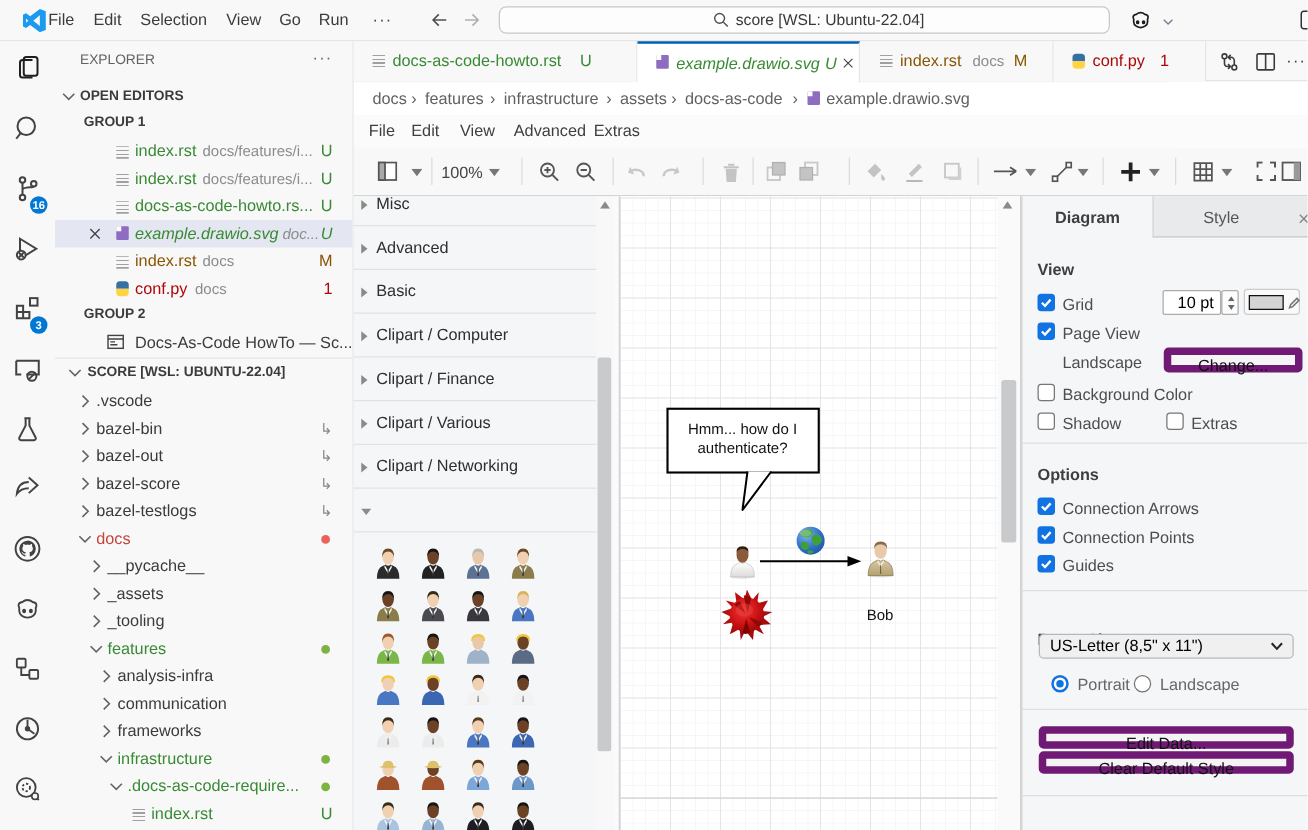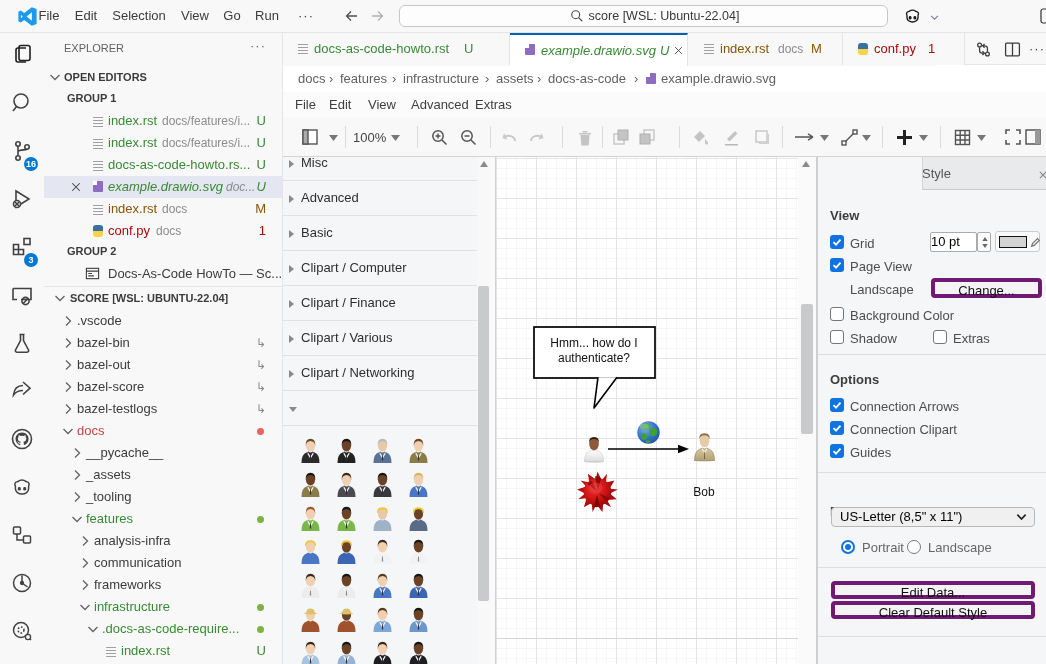--- a/index.html
+++ b/index.html
@@ -55,21 +55,21 @@
   background-position:0px 1px, 0px 1px, 0px 1px, 0px 1px;
   border-left:1px solid #d0d0d6; }
 #canvscroll { position:absolute; left:798px; top:157px; width:18px; height:507px; background:#fafafa; }
 #fmtpanel { position:absolute; left:817px; top:157px; width:229px; height:507px; background:#f5f6f7; border-left:1px solid #cfcfcf; font-size:13px; color:#4d4d4d; }
 .fp-bold { font-weight:bold; color:#3e3e3e; }
 .cb { position:absolute; width:14px; height:14px; border-radius:3px; }
 .cb.on { background:#1173e2; }
 .cb.off { background:#fff; border:1px solid #767676; }
 .cb.on svg { position:absolute; left:1px; top:1px; }
 .fp-div { position:absolute; left:0; width:229px; height:1px; background:#dddee0; }
-.fp-btn { position:absolute; background:#f4f4f4; border:4px solid #701a75; border-radius:4px; text-align:center; color:#111; font-size:13px; }
+.fp-btn { position:absolute; background:#f4f4f4; border:6px solid #701a75; border-radius:4px; text-align:center; color:#111; font-size:13px; }
 
 .icon-rst { position:absolute; top:6px; width:12px; height:12px;
   background:repeating-linear-gradient(to bottom, #a0a0a0 0 1px, transparent 1px 3px);
   background-size:10px 10px; background-repeat:no-repeat; background-position:1px 1px; }
 .icon-drawio { position:absolute; top:5px; width:12px; height:12px; }
 .icon-drawio::before { content:""; position:absolute; left:1px; top:0; width:10px; height:11px; background:#8e6cc0; border-radius:1px; }
 .icon-drawio::after { content:""; position:absolute; left:1px; top:0; width:4px; height:4px; background:#fff; }
 .icon-py { position:absolute; top:5px; width:12px; height:12px; }
 .icon-py::before { content:""; position:absolute; left:1px; top:0; width:10px; height:6px; background:#3771a2; border-radius:3px 3px 0 0; }
 .icon-py::after { content:""; position:absolute; left:1px; top:6px; width:10px; height:6px; background:#ffd343; border-radius:0 0 3px 3px; }
@@ -727,32 +727,33 @@
 <div id="canvscroll">
   <svg class="abs" style="left:4px;top:4px" width="8" height="6" viewBox="0 0 8 6">
         <path d="M0 6h8L4 0z" fill="#8a8a8a"></path>
       </svg>
   <div class="abs" style="left:3px;top:147px;width:12px;height:130px;background:#c9cacc;border-radius:2px"></div>
 </div>
 <div class="abs" style="left:816px;top:157px;width:1px;height:507px;background:#d0d0d0"></div>
 
 <div id="fmtpanel">
   <div class="abs" style="left:104px;top:0;width:125px;height:33px;background:#e9eaeb;border-bottom:1px solid #c9c9c9;border-left:1px solid #d5d5d5"></div>
-  <div class="abs" style="left:104px;top:0;width:110px;line-height:33px;color:#555">Style</div>
+  <div class="abs fp-bold" style="left:0;top:0;width:104px;text-align:center;line-height:33px">Diagram</div>
+  <div class="abs" style="left:104px;top:0;width:110px;text-align:center;line-height:33px;color:#555">Style</div>
   <svg class="abs" style="left:220px;top:13px" width="10" height="10" viewBox="0 0 16 16" fill="none" stroke="#888" stroke-width="1.8">
         <path d="M3 3l10 10M13 3L3 13"></path>
       </svg>
   <div class="abs fp-bold" style="left:12px;top:51px">View</div>
   <div class="cb on" style="left:12px;top:78px">
         <svg width="12" height="12" viewBox="0 0 12 12" fill="none" stroke="#fff" stroke-width="1.8">
           <path d="M2.5 6.2l2.5 2.5 4.5-5"></path>
         </svg>
       </div>
   <div class="abs" style="left:32px;top:79px">Grid</div>
-  <div class="abs" style="left:112px;top:75px;width:47px;height:20px;background:#fff;border:1px solid #ababab;border-radius:2px;line-height:18px;color:#000;padding-right:5px">10 pt</div>
+  <div class="abs" style="left:112px;top:75px;width:47px;height:20px;background:#fff;border:1px solid #ababab;border-radius:2px;text-align:right;line-height:18px;color:#000;padding-right:5px">10 pt</div>
   <div class="abs" style="left:159px;top:75px;width:14px;height:20px;background:#fcfcfc;border:1px solid #ababab;border-radius:2px">
     <svg class="abs" style="left:4px;top:4px" width="6" height="4" viewBox="0 0 8 6">
           <path d="M0 6h8L4 0z" fill="#666"></path>
         </svg>
     <svg class="abs" style="left:4px;top:11px" width="6" height="4" viewBox="0 0 8 6">
           <path d="M0 0h8L4 6z" fill="#666"></path>
         </svg>
   </div>
   <div class="abs" style="left:177px;top:74px;width:45px;height:21px;background:#fafafa;border:1px solid #ccc;border-radius:3px">
     <div class="abs" style="left:3px;top:4px;width:28px;height:12px;background:#d4d4d4;border:1.5px solid #111"></div>
@@ -780,21 +781,21 @@
         <svg width="12" height="12" viewBox="0 0 12 12" fill="none" stroke="#fff" stroke-width="1.8">
           <path d="M2.5 6.2l2.5 2.5 4.5-5"></path>
         </svg>
       </div>
   <div class="abs" style="left:32px;top:242px">Connection Arrows</div>
   <div class="cb on" style="left:12px;top:264px">
         <svg width="12" height="12" viewBox="0 0 12 12" fill="none" stroke="#fff" stroke-width="1.8">
           <path d="M2.5 6.2l2.5 2.5 4.5-5"></path>
         </svg>
       </div>
-  <div class="abs" style="left:32px;top:265px">Connection Clipart</div>
+  <div class="abs" style="left:32px;top:265px">Connection Points</div>
   <div class="cb on" style="left:12px;top:287px">
         <svg width="12" height="12" viewBox="0 0 12 12" fill="none" stroke="#fff" stroke-width="1.8">
           <path d="M2.5 6.2l2.5 2.5 4.5-5"></path>
         </svg>
       </div>
   <div class="abs" style="left:32px;top:288px">Guides</div>
   <div class="fp-div" style="top:315px"></div>
   <div class="abs fp-bold" style="left:12px;top:347px">Paper Size</div>
   <div class="abs" style="left:13px;top:350px;width:204px;height:20px;background:#f0f0f1;border:1px solid #b8b8b8;border-radius:4px;line-height:18px;color:#000;padding-left:8px">US-Letter (8,5" x 11")</div>
   <svg class="abs" style="left:198px;top:356px" width="11" height="8" viewBox="0 0 16 10" fill="none" stroke="#222" stroke-width="2.4">

